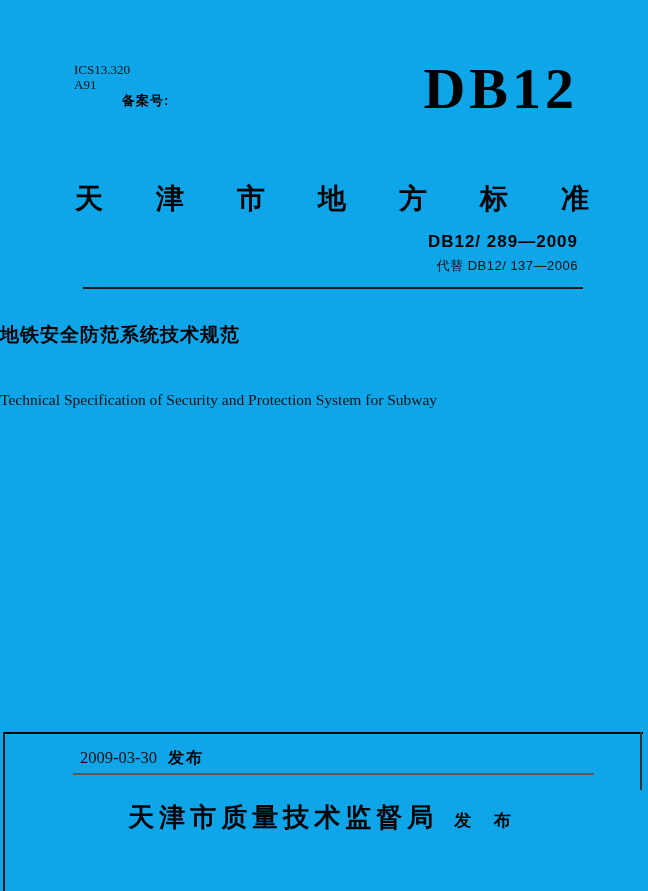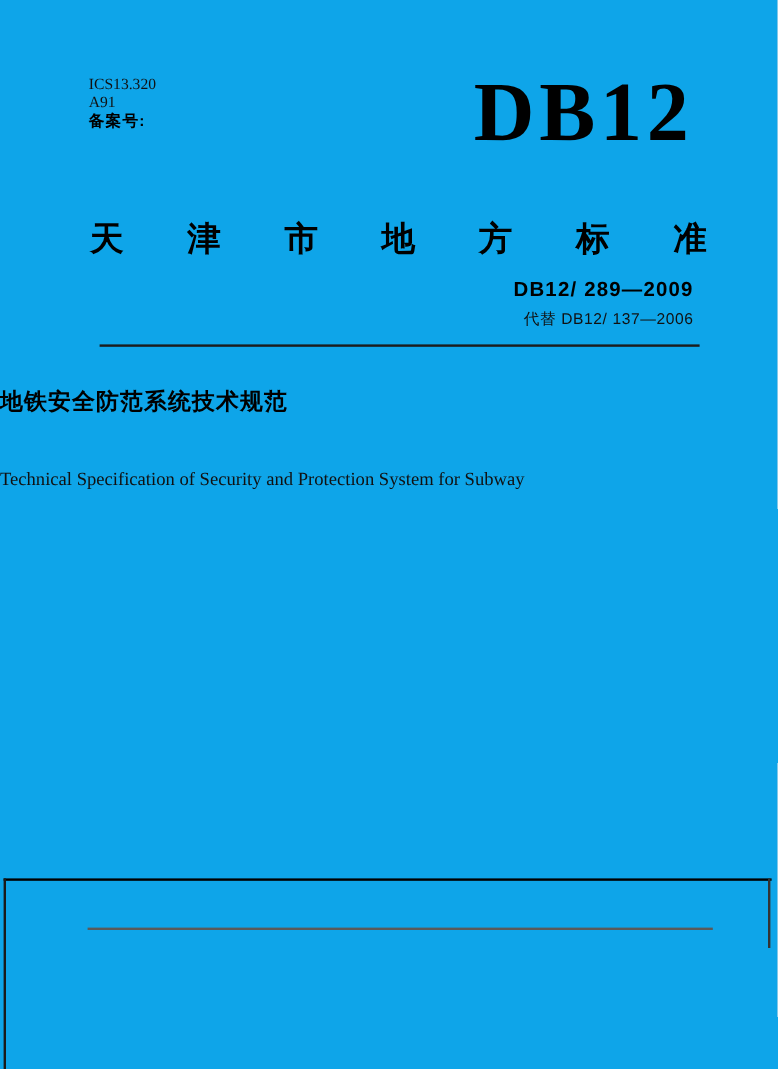--- a/index.html
+++ b/index.html
@@ -15,27 +15,27 @@
   }
   
   .top-left { position:absolute; left:74px; top:62px; }
   .top-left .code-line {
     font-family:"Liberation Serif", serif;
     font-size:13px; line-height:15px; color:#111;
   }
   .top-left .record {
     font-family:"Liberation Sans", sans-serif;
     font-weight:bold; font-size:13px; line-height:16px;
-    letter-spacing:1px; margin-top:1px; color:#000;
+    letter-spacing:1px; margin-top:1px; color:#000;margin-left:48px;
   }
   
   .logo {
     position:absolute; top:60px; right:70px;
     font-family:"Liberation Serif", serif;
-    font-weight:bold; font-size:70px; line-height:1;
+    font-weight:bold; font-size:58px; line-height:1;
     letter-spacing:4px; color:#000; white-space:nowrap;
   }
   
   .std-type {
     position:absolute; left:75px; top:184px;
     font-family:"Liberation Sans", sans-serif;
     font-weight:bold; font-size:28px; line-height:1.1;
     letter-spacing:53px; white-space:nowrap; color:#000;
   }
   
@@ -125,18 +125,26 @@
   <div class="mid-rule"></div>
 
   <div class="doc-title-zh">地铁安全防范系统技术规范</div>
   <div class="doc-title-en">Technical Specification of Security and Protection System for Subway</div>
 
   <div class="band-rule"></div>
   <div class="band-left"></div>
   <div class="band-right"></div>
 
   <div class="dates-row">
+    <div class="date-group">
+      <span class="date">2009-03-30</span>
+      <span class="date-label">发布</span>
+    </div>
   </div>
 
   <div class="date-underline"></div>
 
+  <div class="publisher-row">
+    <span class="publisher-name">天津市质量技术监督局</span>
+    <span class="publish-label">发 布</span>
+  </div>
 
 </div>
 
 </body></html>

